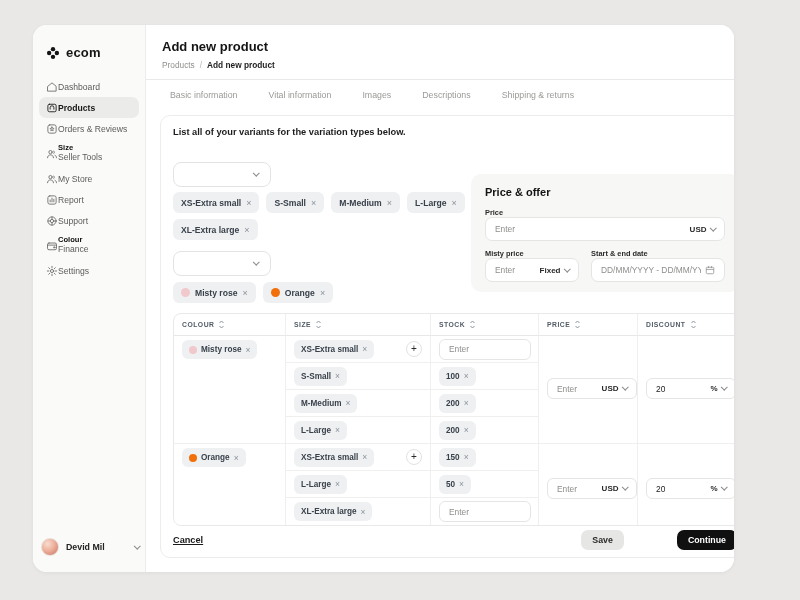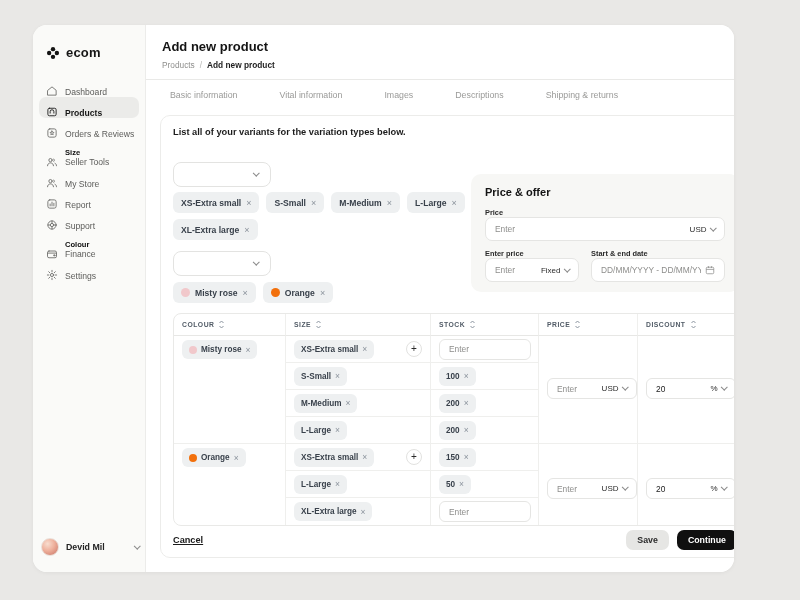--- a/index.html
+++ b/index.html
@@ -5,21 +5,21 @@
   * { margin:0; padding:0; box-sizing:border-box; }
   html,body { width:800px; height:600px; }
   body { font-family:"Liberation Sans", sans-serif; background:#e9e8e6; position:relative; overflow:hidden; }
   .window { position:absolute; left:33px; top:25px; width:701px; height:547px; background:#ffffff; border-radius:14px; box-shadow:0 1px 4px rgba(0,0,0,.05); overflow:hidden; }
 
   
   .sidebar { position:absolute; left:0; top:0; bottom:0; width:113px; background:#fafaf8; border-right:1px solid #ececea; }
   .logo { display:flex; align-items:center; gap:6px; padding:20px 0 0 13px; }
   .logo-name { font-size:13px; font-weight:600; color:#161616; letter-spacing:.2px; }
   .menu { margin-top:16px; display:flex; flex-direction:column; padding:0 6px; }
-  .s-item { display:flex; align-items:flex-end; gap:7px; padding:0 7px; height:21px; border-radius:7px; cursor:pointer; }
+  .s-item { display:flex; align-items:center; gap:0; padding:0 7px; height:21px; border-radius:7px; cursor:pointer; }
   .s-item.tall { height:29px; }
   .s-item.active { background:#ebebe9; }
   .s-ico { width:12px; height:12px; display:flex; align-items:center; justify-content:center; flex:0 0 12px; }
   .s-ico svg { stroke:#6e6e6c; fill:none; stroke-width:1.2; stroke-linecap:round; stroke-linejoin:round; }
   .s-item.active .s-ico svg { stroke:#1c1c1c; }
   .s-lbl { font-size:8.6px; color:#5c5c5a; white-space:nowrap; }
   .s-item.active .s-lbl { color:#171717; font-weight:700; }
   .s-txt { display:flex; flex-direction:column; line-height:1.15; }
   .ovl { font-size:7.6px; font-weight:700; color:#0e0e0e; }
   .user { position:absolute; left:8px; right:6px; bottom:16px; display:flex; align-items:center; gap:7px; cursor:pointer; }
@@ -29,21 +29,21 @@
 
   
   .main { position:absolute; left:113px; top:0; right:0; bottom:0; background:#fff; }
   .page-head { padding:14px 0 0 16px; }
   .page-title { font-size:13px; font-weight:700; color:#141414; }
   .crumbs { display:flex; gap:5px; align-items:center; margin-top:6px; padding-bottom:9px; font-size:8.3px; }
   .crumb-parent { color:#8f8f8d; cursor:pointer; }
   .crumb-sep { color:#b5b5b3; }
   .crumb-cur { color:#1e1e1e; font-weight:600; }
   .head-divider { height:1px; background:#e9e9e7; }
-  .tabs { display:flex; gap:42px; padding:0 0 0 24px; height:30px; align-items:flex-start; }
+  .tabs { display:flex; gap:31px; padding:0 0 0 24px; height:30px; align-items:flex-start; }
   .tab { font-size:8.8px; color:#9a9a98; cursor:pointer; position:relative; height:100%; display:flex; align-items:center; white-space:nowrap; }
   .tab.active { color:#111; font-weight:700; }
   .tab.active::after { content:""; position:absolute; left:-4px; right:-4px; bottom:5px; height:2px; background:#111; border-radius:2px; }
 
   
   .card { position:absolute; left:14px; top:90px; width:590px; height:443px; border:1px solid #ececea; border-radius:10px; background:#fff; }
   .instruction { position:absolute; left:12px; top:11px; font-size:9.3px; font-weight:600; color:#1c1c1c; }
 
   .vselect { position:absolute; width:98px; height:25px; border:1px solid #e3e3e1; border-radius:8px; background:#fff; display:flex; align-items:center; justify-content:flex-end; padding-right:12px; cursor:pointer; }
   .sel-size { left:12px; top:46px; }
@@ -59,21 +59,21 @@
   .dot-rose { background:#f1c8cb; }
   .dot-orange { background:#f2700c; }
 
   
   .panel { position:absolute; left:310px; top:58px; width:268px; height:118px; background:#f7f7f5; border-radius:10px; padding:12px 14px; }
   .panel-title { font-size:11px; font-weight:700; color:#141414; }
   .flabel { font-size:7.4px; font-weight:600; color:#2b2b2b; }
   .ibox { display:flex; align-items:center; gap:4px; border:1px solid #e5e5e3; border-radius:7px; background:#fff; padding:0 9px; height:24px; }
   .ibox input { border:0; outline:0; flex:1; min-width:0; font-size:8.4px; color:#222; background:transparent; font-family:"Liberation Sans", sans-serif; }
   .ibox input::placeholder { color:#8e8e8c; }
-  .sfx { font-size:8px; font-weight:400; color:#2a2a2a; white-space:nowrap; }
+  .sfx { font-size:8px; font-weight:700; color:#2a2a2a; white-space:nowrap; }
   .p-price-label { position:absolute; left:14px; top:34px; }
   .p-price-box { position:absolute; left:14px; top:43px; width:240px; }
   .p-promo-label { position:absolute; left:14px; top:75px; }
   .p-date-label { position:absolute; left:120px; top:75px; }
   .p-promo-box { position:absolute; left:14px; top:84px; width:94px; }
   .p-date-box { position:absolute; left:120px; top:84px; width:134px; }
 
   
   .vtable { position:absolute; left:12px; top:197px; width:570px; border:1px solid #e9e9e7; border-radius:8px; display:grid; grid-template-columns:112px 145px 108px 99px 104px; grid-template-rows:22px repeat(7,27px); overflow:hidden; background:#fff; }
   .cell { border-right:1px solid #efefed; display:flex; align-items:center; padding:0 8px; position:relative; }
@@ -88,21 +88,21 @@
   .plusbtn { position:absolute; right:8px; width:16px; height:16px; border:1px solid #e2e2e0; border-radius:50%; background:#fff; display:flex; align-items:center; justify-content:center; font-size:10px; color:#2a2a2a; cursor:pointer; line-height:1; }
   .stock-input { width:92px; height:21px; }
   .cell .ibox { height:21px; border-radius:6px; }
   .cell-price-box { width:90px; }
   .cell-disc-box { width:90px; }
 
   
   .card-footer { position:absolute; left:12px; right:12px; bottom:7px; display:flex; align-items:center; }
   .cancel-link { font-size:9.2px; font-weight:600; color:#1a1a1a; text-decoration:underline; cursor:pointer; }
   .footer-btns { margin-left:auto; display:flex; gap:8px; }
-  .btn { border:0; border-radius:7px; font-size:8.8px; font-weight:600; padding:5px 11px; cursor:pointer; font-family:"Liberation Sans", sans-serif; }
+  .btn { border:0; border-radius:7px; font-size:8.8px; font-weight:600; padding:5px 11px; cursor:pointer; font-family:"Liberation Sans", sans-serif;margin-left:45px; }
   .btn-save { background:#e6e6e4; color:#2b2b2b; }
   .btn-continue { background:#101010; color:#fff; }
 </style>
 </head>
 <body>
 
 <div class="window">
 
   <aside class="sidebar">
     <div class="logo">
@@ -283,21 +283,21 @@
       </div>
 
       <div class="panel">
         <div class="panel-title">Price &amp; offer</div>
         <div class="flabel p-price-label">Price</div>
         <div class="ibox p-price-box">
           <input placeholder="Enter" style="">
           <span class="sfx">USD</span>
           <i class="chev"></i>
         </div>
-        <div class="flabel p-promo-label">Enter price</div>
+        <div class="flabel p-promo-label">Misty price</div>
         <div class="flabel p-date-label">Start &amp; end date</div>
         <div class="ibox p-promo-box">
           <input placeholder="Enter" style="">
           <span class="sfx">Fixed</span>
           <i class="chev"></i>
         </div>
         <div class="ibox p-date-box">
           <input placeholder="DD/MM/YYYY - DD/MM/YYYY" style="">
           <svg width="10" height="10" viewBox="0 0 16 16" style="stroke:#8a8a88;fill:none;stroke-width:1.2;flex:0 0 auto;">
               <rect x="2" y="3.5" width="12" height="10.5" rx="2"></rect>

